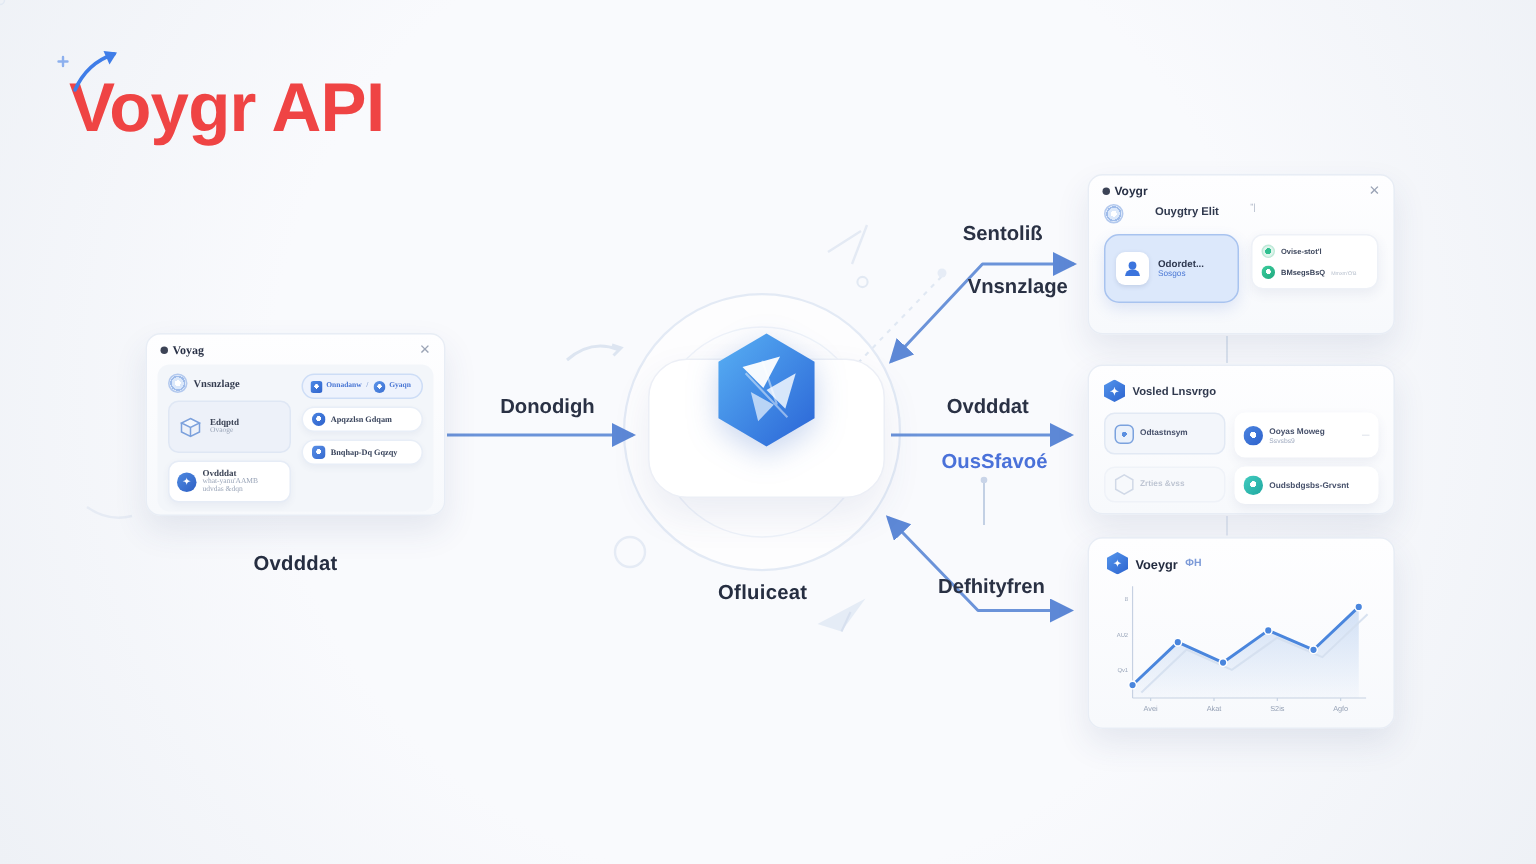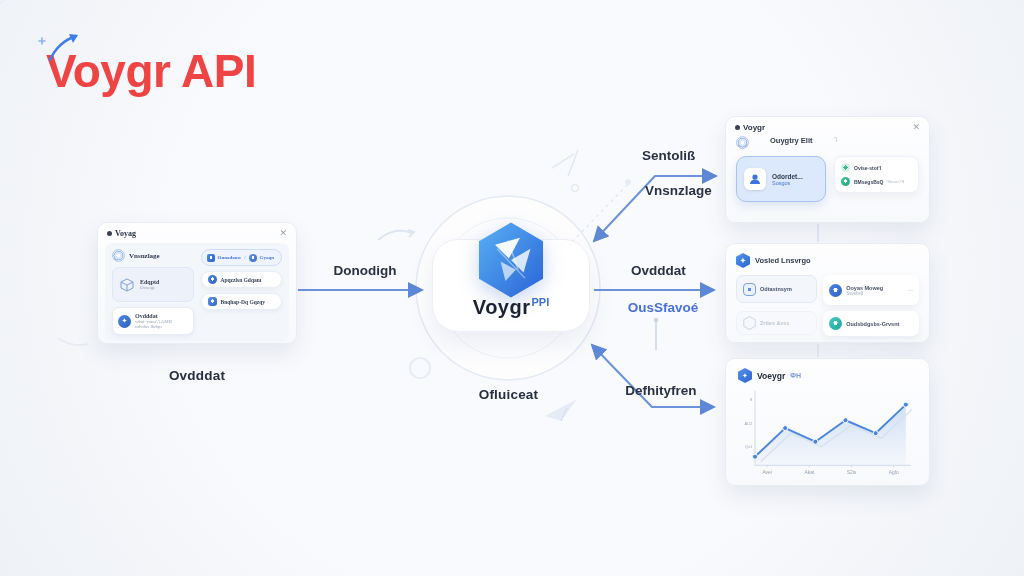--- a/index.html
+++ b/index.html
@@ -238,23 +238,20 @@
         <stop offset="0" stop-color="#58b0f4"></stop>
           <stop offset="1" stop-color="#2a64d6"></stop>
       </linearGradient>
     </defs>
     <polygon points="50,2 96,29 96,83 50,110 4,83 4,29" fill="url(#hexg)"></polygon>
     <path d="M27,34 L63,24 L47,54 Z" fill="#ffffff" opacity="0.95"></path>
     <path d="M50,56 L78,40 L68,74 Z" fill="#e9f2fd" opacity="0.9"></path>
     <path d="M35,58 L57,70 L42,86 Z" fill="#cfe2f9" opacity="0.85"></path>
     <path d="M30,40 L70,82 M46,28 L60,70" stroke="rgba(255,255,255,0.45)" stroke-width="2" fill="none"></path>
   </svg>
-  <div class="brand-row">
-    <span class="brand-main">Voygr</span><span class="brand-sup">PPI</span>
-  </div>
   <div class="caption" style="left:446px; top:387px; width:125px;">Ofluiceat</div>
 
   <div class="window rt-panel">
     <div class="titlebar">
       <span class="win-title">
         <span class="win-dot"></span>
         <span>Voygr</span>
       </span>
       <span class="win-close">✕</span>
     </div>

